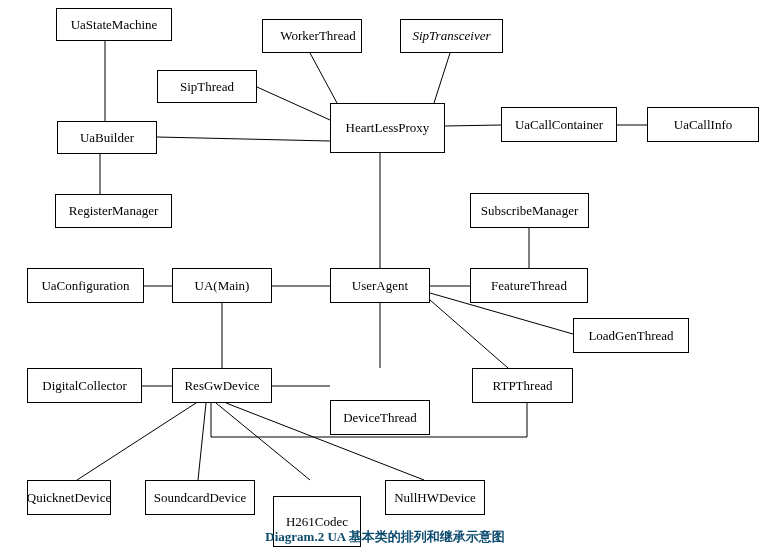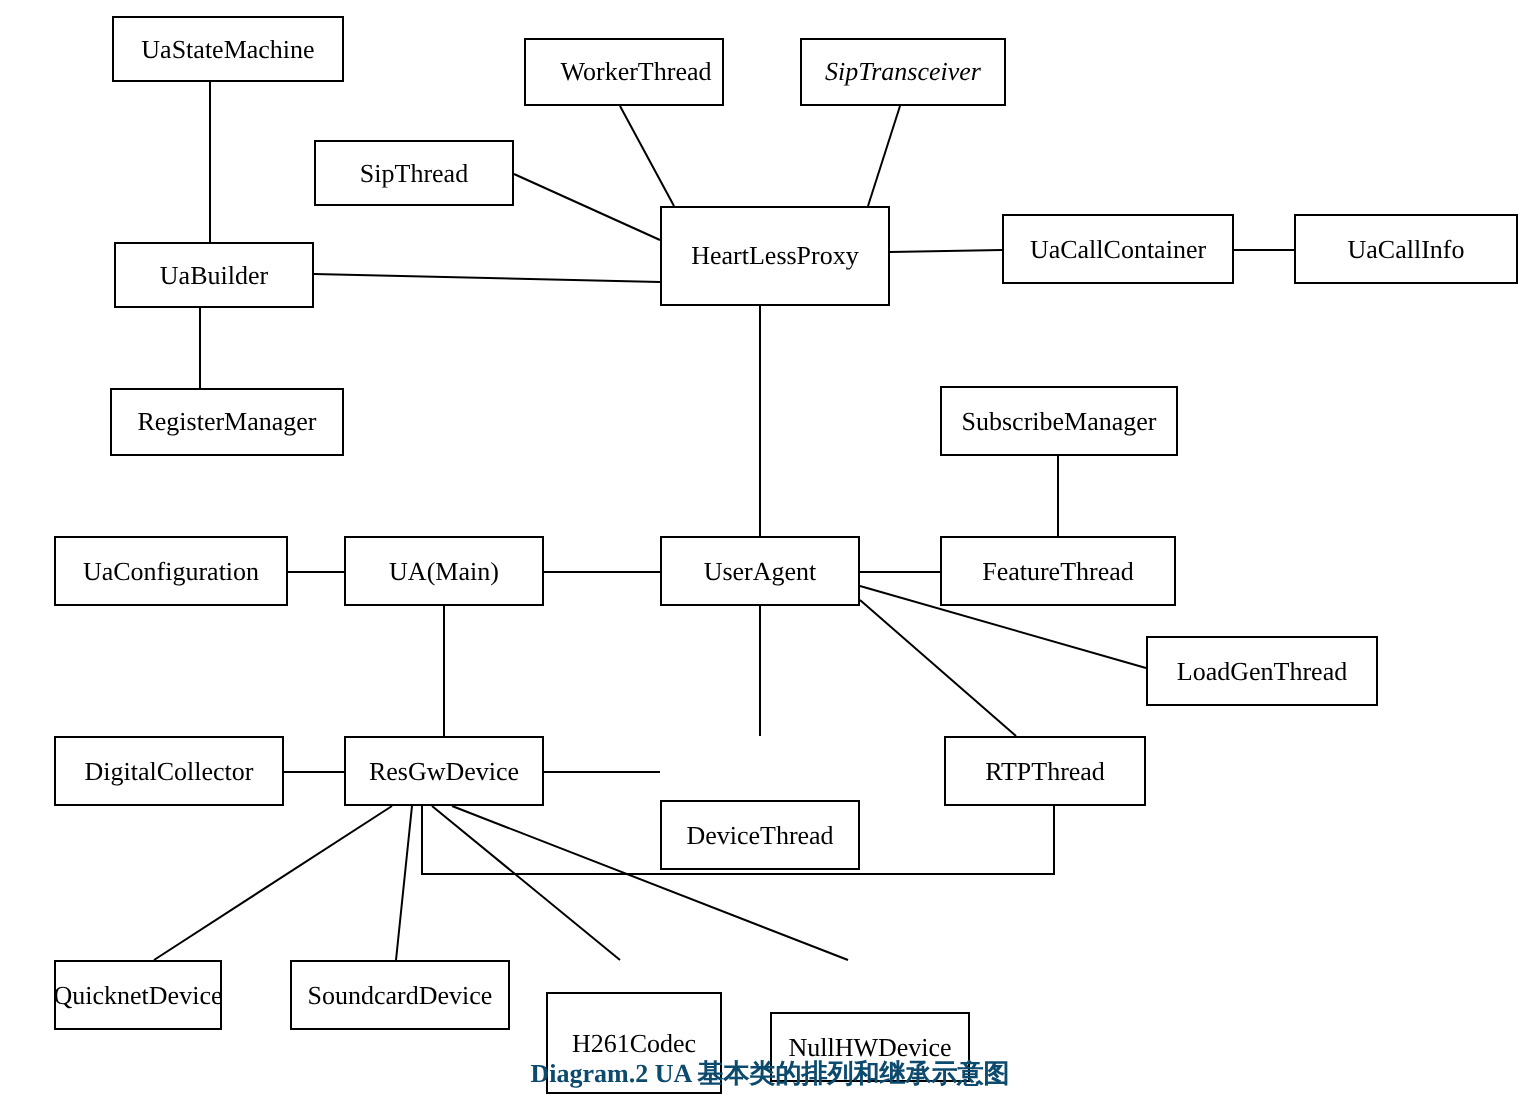--- a/index.html
+++ b/index.html
@@ -97,17 +97,17 @@
   <div class="node" style="left:330px; top:268px; width:100px; height:35px;">UserAgent</div>
   <div class="node" style="left:470px; top:268px; width:118px; height:35px;">FeatureThread</div>
   <div class="node" style="left:573px; top:318px; width:116px; height:35px;">LoadGenThread</div>
   <div class="node" style="left:27px;  top:368px; width:115px; height:35px;">DigitalCollector</div>
   <div class="node" style="left:172px; top:368px; width:100px; height:35px;">ResGwDevice</div>
   <div class="node" style="left:330px; top:368px; width:100px; height:35px;margin-top:32px;">DeviceThread</div>
   <div class="node" style="left:472px; top:368px; width:101px; height:35px;">RTPThread</div>
   <div class="node" style="left:27px;  top:480px; width:84px; height:35px;">QuicknetDevice</div>
   <div class="node" style="left:145px; top:480px; width:110px; height:35px;">SoundcardDevice</div>
   <div class="node" style="left:273px; top:496px; width:88px;  height:51px;">H261Codec</div>
-  <div class="node" style="left:385px; top:480px; width:100px; height:35px;margin-top:26px;">NullHWDevice</div>
+  <div class="node" style="left:385px; top:480px; width:100px; height:35px;">NullHWDevice</div>
 
   <div class="caption">Diagram.2 UA 基本类的排列和继承示意图</div>
 
 </div>
 
 </body></html>

